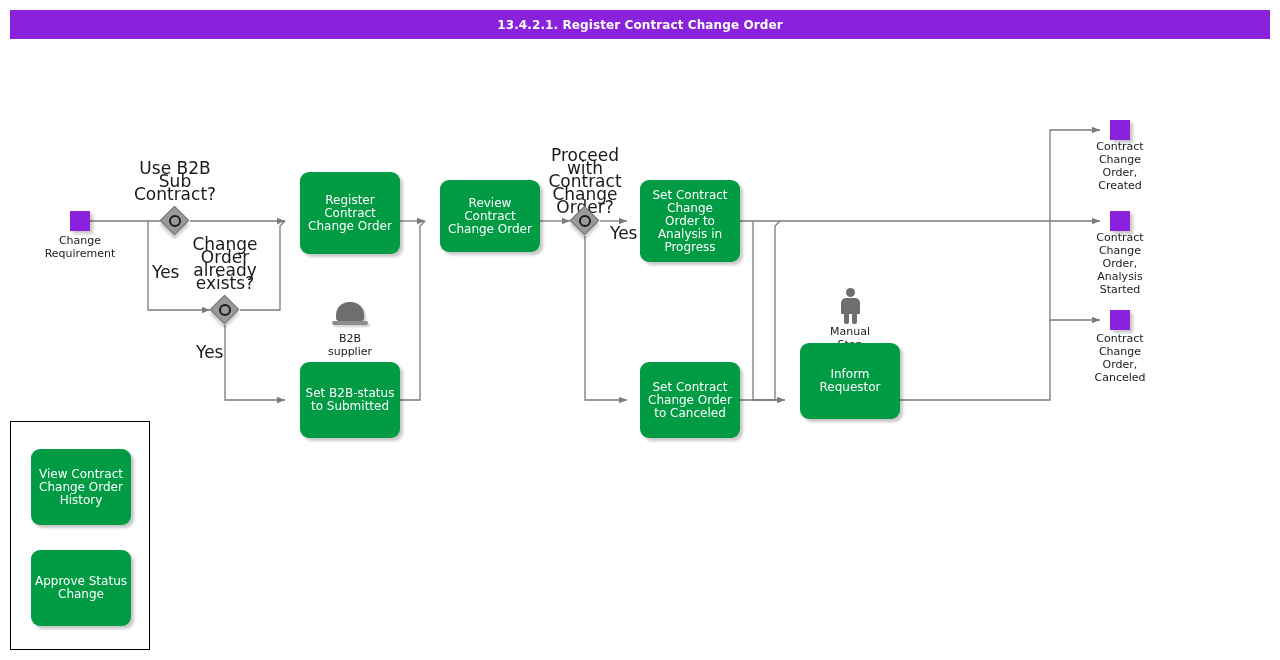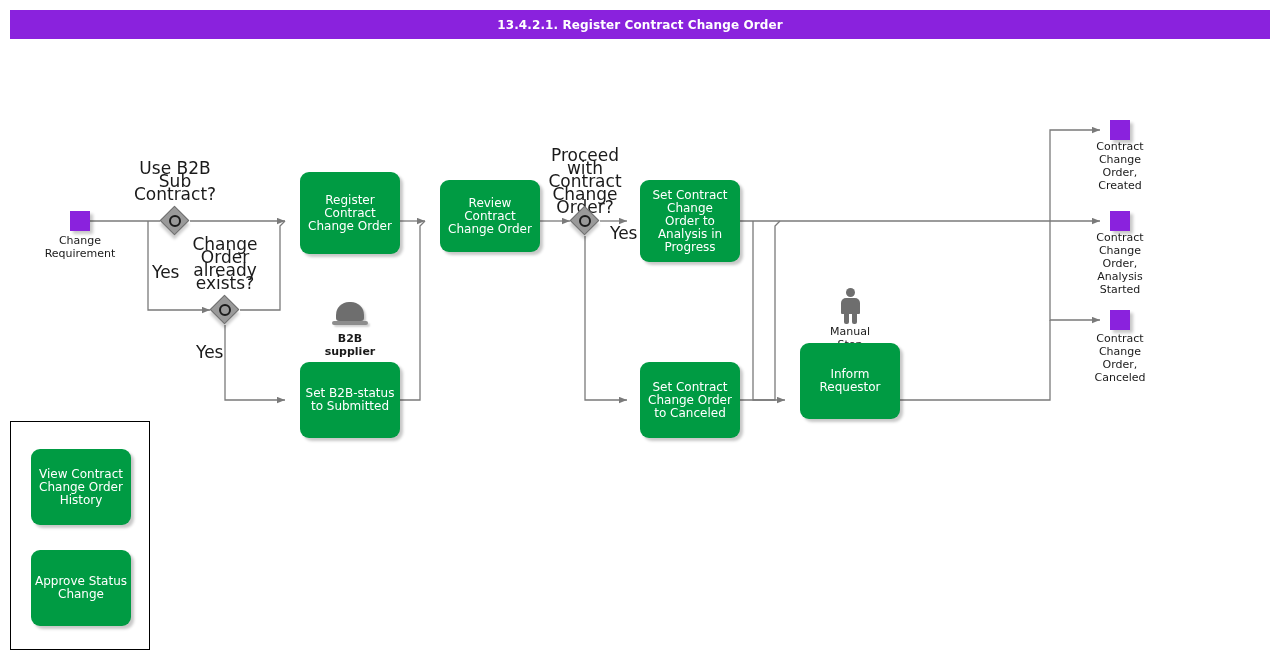--- a/index.html
+++ b/index.html
@@ -301,21 +301,21 @@
   <div class="task" style="left:300px; top:172px; width:100px; height:82px;">
     <span class="task-label" style="white-space: pre-line;">Register
 Contract
 Change Order</span>
   </div>
 
   <div class="supplier-icon" style="left:332px; top:302px;">
     <div class="dome"></div>
     <div class="brim"></div>
   </div>
-  <div class="icon-caption" style="left: 310px; top: 332px; width: 80px; white-space: pre-line; font-weight: bold;">B2B
+  <div class="icon-caption" style="left: 310px; top: 332px; width: 80px; white-space: pre-line;">B2B
 supplier</div>
 
   <div class="task" style="left:300px; top:362px; width:100px; height:76px;">
     <span class="task-label" style="white-space: pre-line;">Set B2B-status
 to Submitted</span>
   </div>
 
   <div class="task" style="left:440px; top:180px; width:100px; height:72px;">
     <span class="task-label" style="white-space: pre-line;">Review
 Contract

